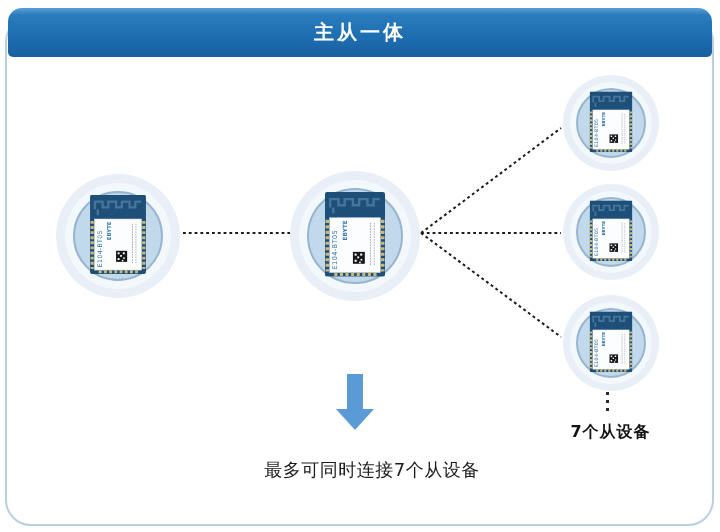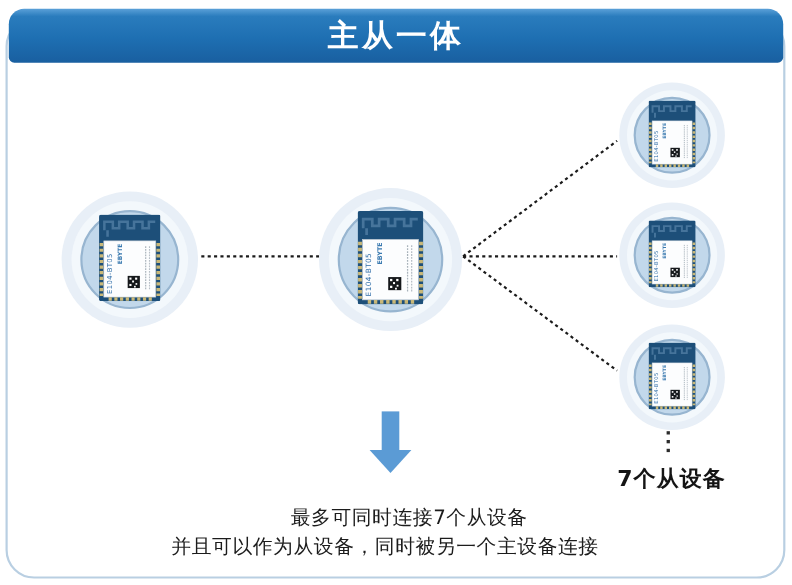--- a/index.html
+++ b/index.html
@@ -9,21 +9,21 @@
 
   
   .frame { position:absolute; left:5px; top:16px; width:709px; height:510px;
            border:2px solid #b9cfe2; border-radius:26px; background:#ffffff; }
 
   
   .header { position:absolute; left:8px; top:8px; width:704px; height:49px;
             border-radius:14px 14px 5px 5px;
             background:linear-gradient(180deg,#5aa0d8 0%,#2a7cbd 14%,#1e6fb2 55%,#195fa0 100%);
             display:flex; align-items:center; justify-content:center; }
-  .header-title { color:#ffffff; font-size:28px; font-weight:bold; letter-spacing:3px; }
+  .header-title { color:#ffffff; font-size:20px; font-weight:bold; letter-spacing:3px; }
 
   
   .links { position:absolute; left:0; top:0; width:720px; height:532px; pointer-events:none; }
 
   
   .device { position:absolute; }
   .device .h1,.device .h2,.device .disc { position:absolute; border-radius:50%; }
   .device .h1 { inset:0; background:#e8eff7; }
   .device .h2 { inset:9px; background:#f3f8fc; }
   .device .disc { inset:17px; background:#c2d8eb; border:2px solid #97b5d0; }
@@ -36,21 +36,21 @@
   .device-slave .disc { inset:13px; }
   .slave-1 { left:563px; top:75px; }
   .slave-2 { left:563px; top:184px; }
   .slave-3 { left:563px; top:295px; }
 
   
   .dev-label { position:absolute; text-align:center; font-size:20px; font-weight:600;
                color:#141414; letter-spacing:1px; }
   .label-master { left:38px;  top:305px; width:160px; }
   .label-combo  { left:265px; top:305px; width:180px; }
-  .label-slaves { left:538px; top:422px; width:145px; font-size:20px; }
+  .label-slaves { left:538px; top:422px; width:145px; font-size:16px; }
 
   
   .vdots { position:absolute; left:606px; top:392px; display:flex; flex-direction:column;
            align-items:center; gap:5px; }
   .vdots i { width:3px; height:3px; background:#2b2b2b; display:block; }
 
   
   .arrow-shaft { position:absolute; left:347px; top:374px; width:16px; height:36px; background:#5b9bd5; }
   .arrow-head  { position:absolute; left:336px; top:409px; width:0; height:0;
                  border-left:19px solid transparent; border-right:19px solid transparent;
@@ -161,15 +161,14 @@
       <i></i>
       <i></i>
       <i></i>
     </div>
   <div class="dev-label label-slaves">7个从设备</div>
 
   <div class="arrow-shaft"></div>
   <div class="arrow-head"></div>
 
   <div class="note note1">最多可同时连接7个从设备</div>
-  <div class="note note2">并且可以作为从设备，同时被另一个主设备连接</div>
 
 </div>
 
 </body></html>

